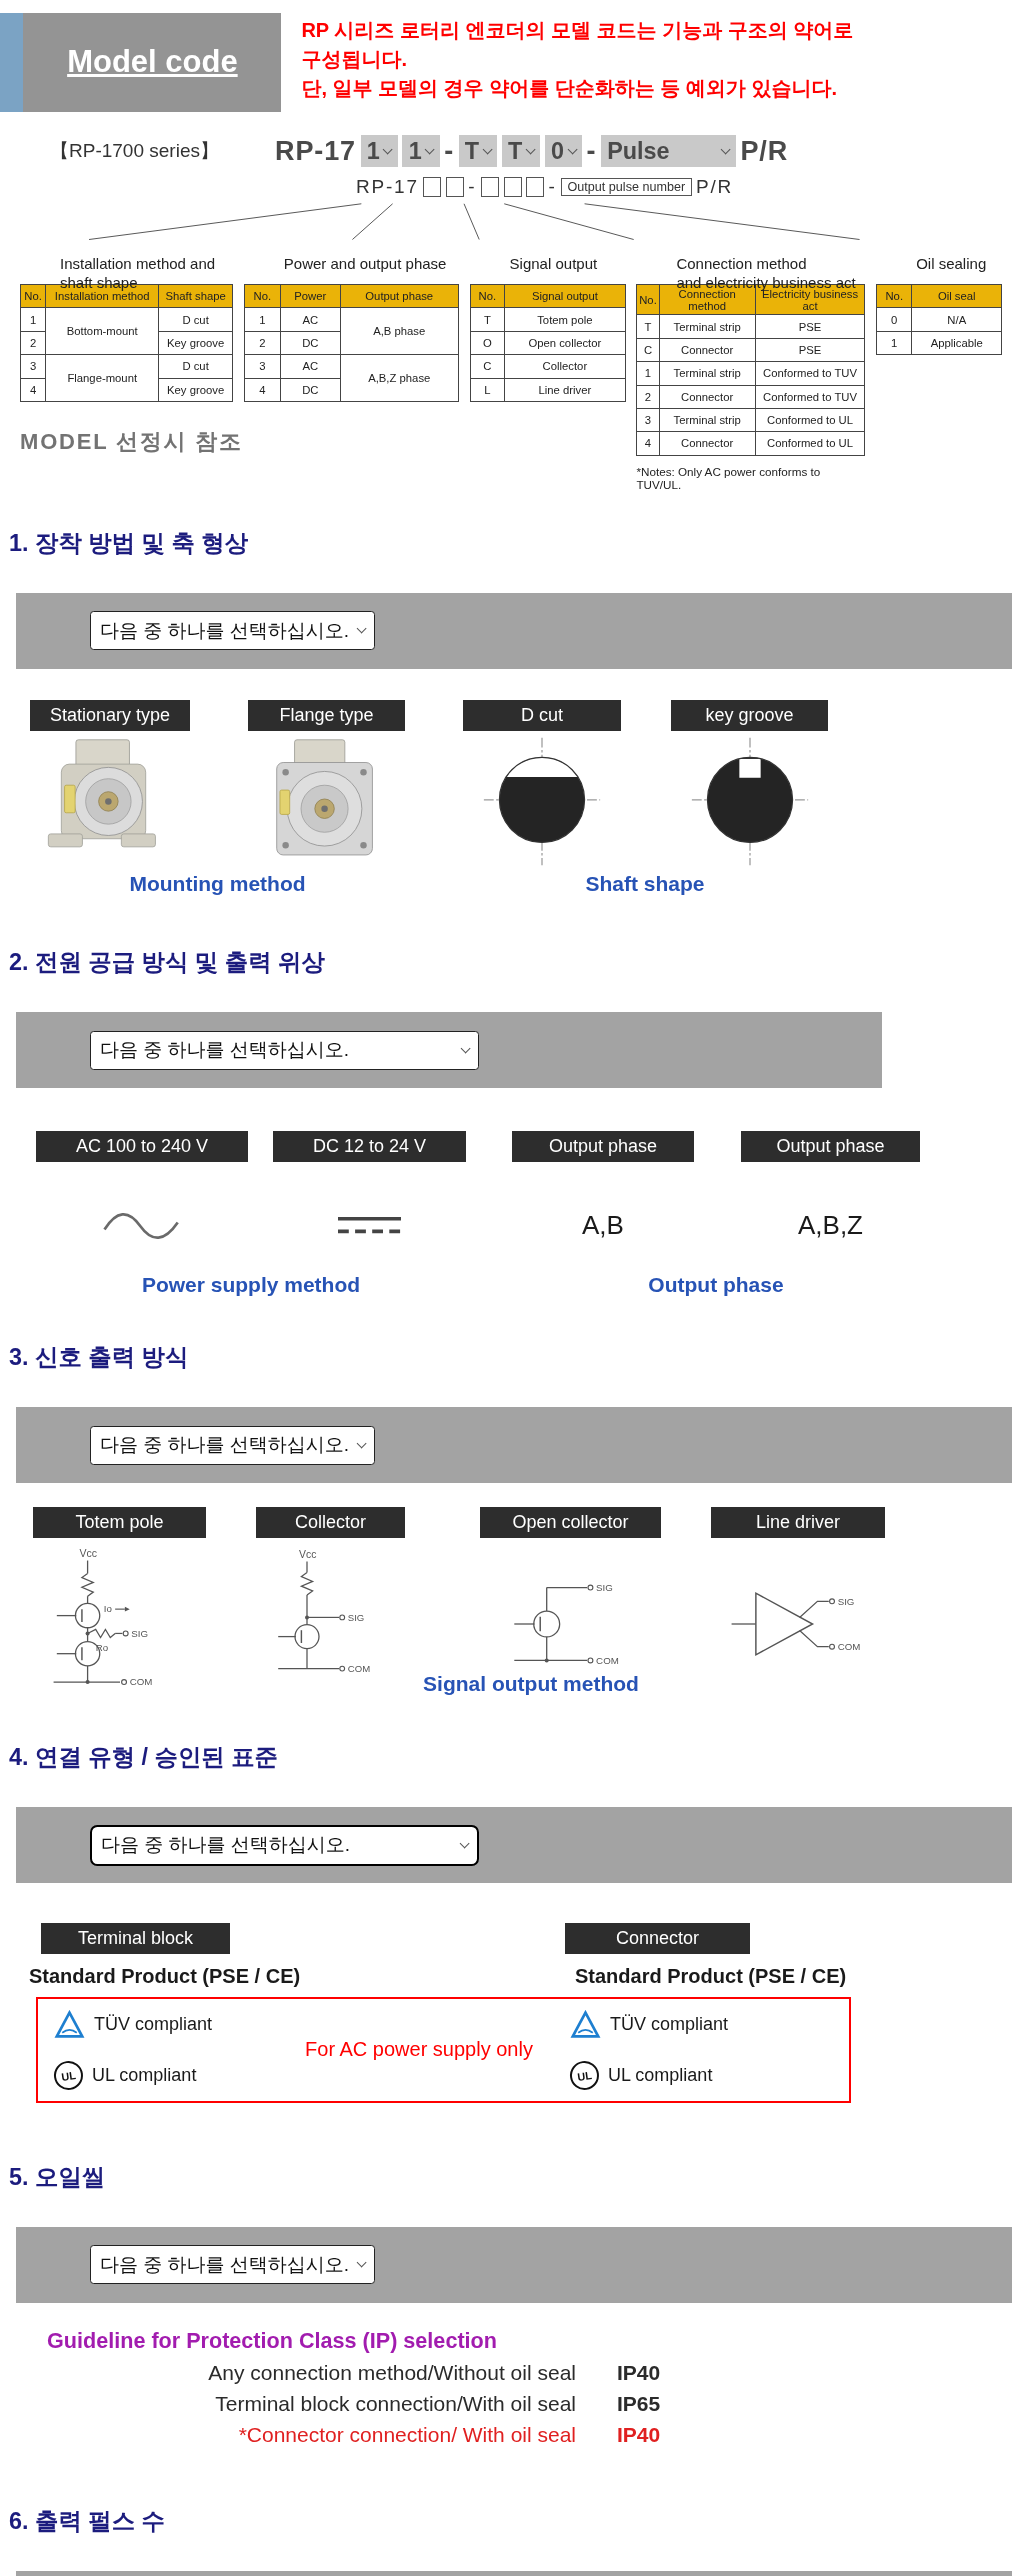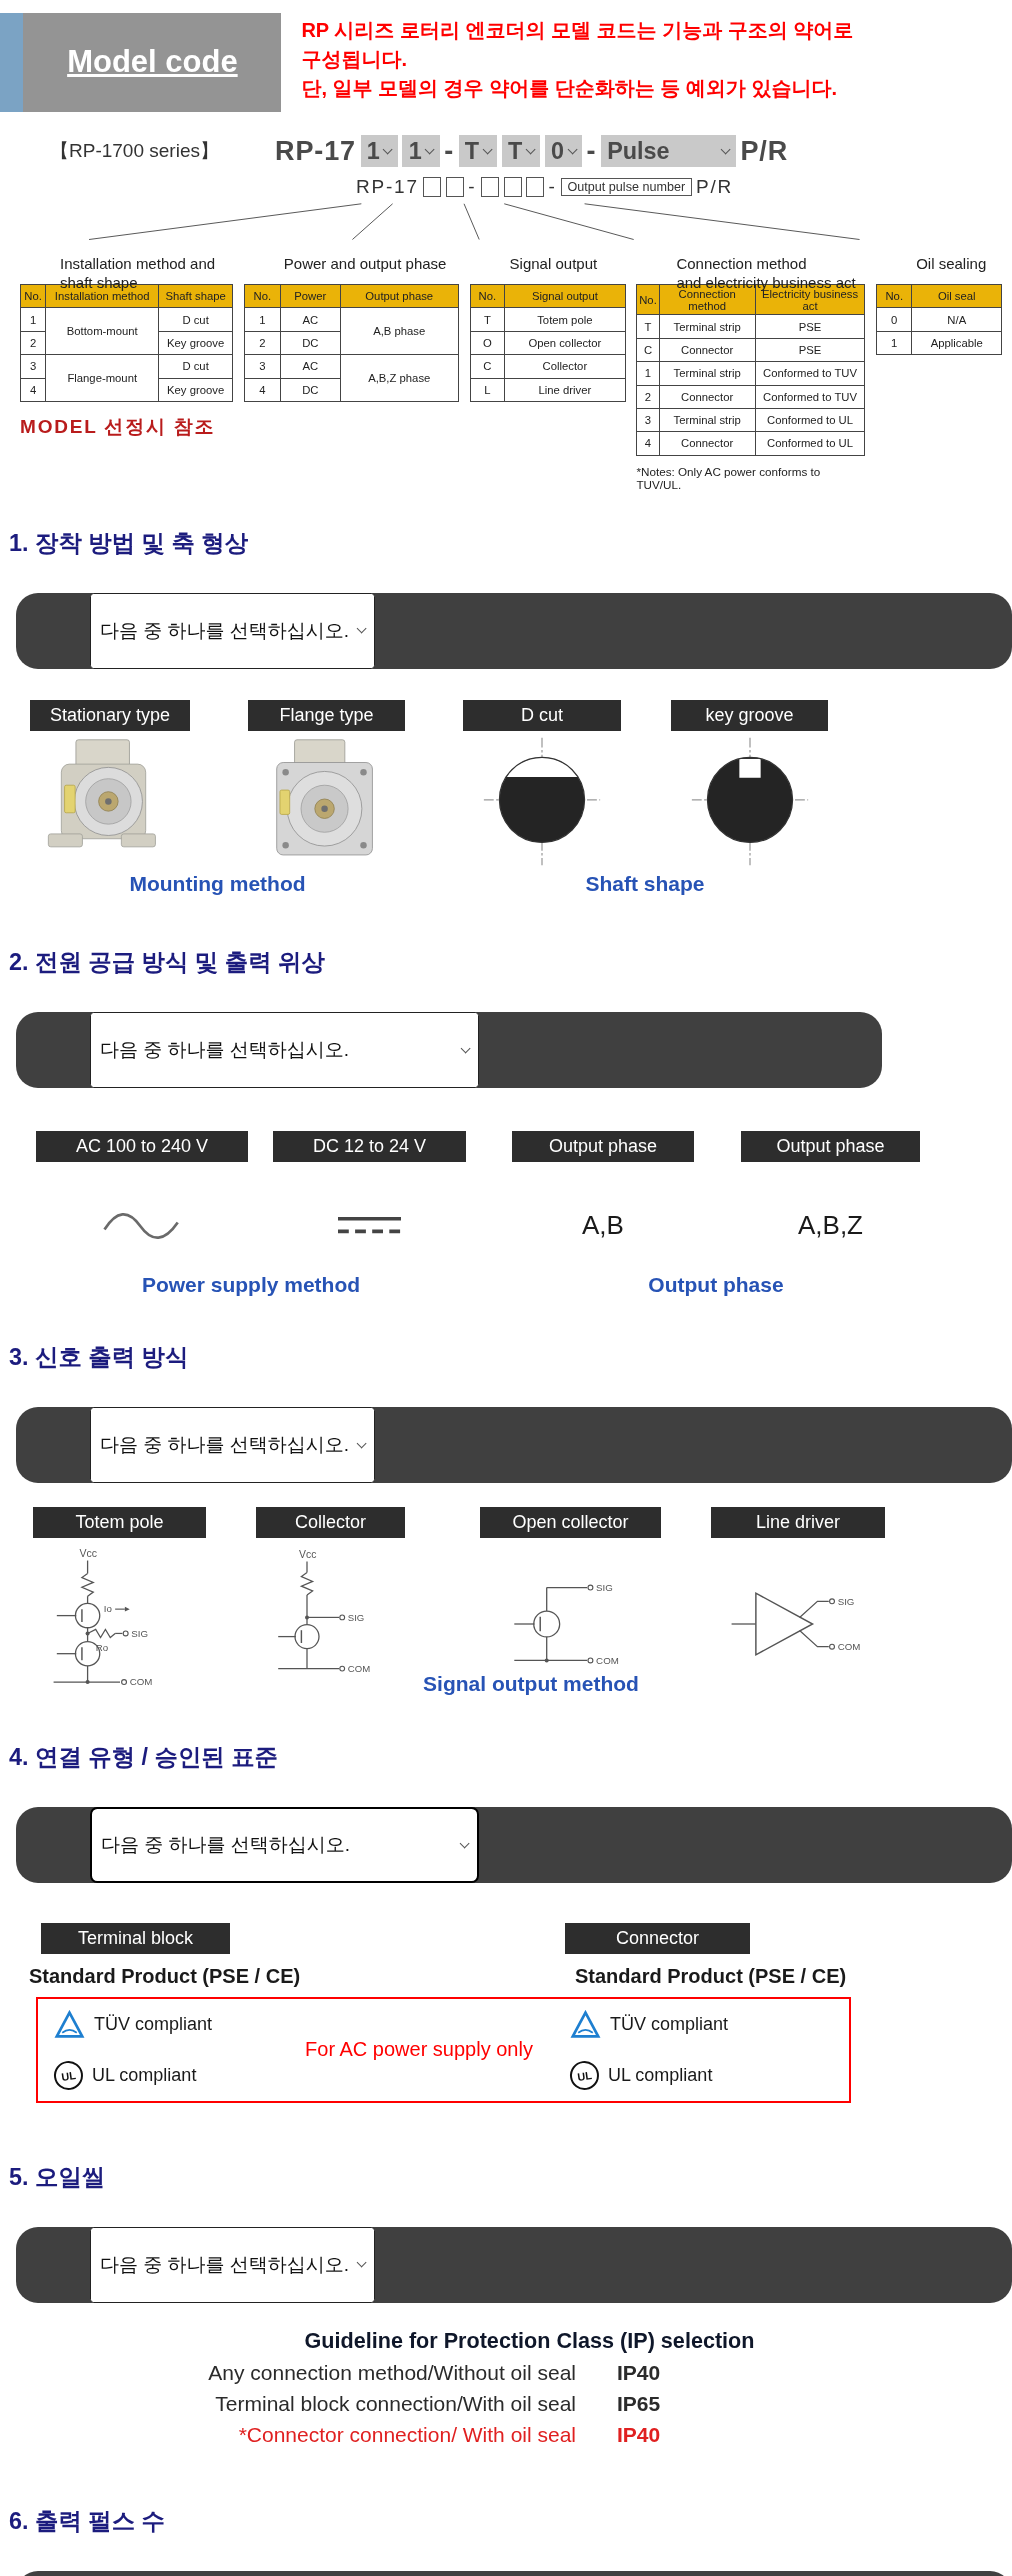--- a/index.html
+++ b/index.html
@@ -36,26 +36,26 @@
   
   .tables-row { display:flex; margin-left:20px; margin-top:0; }
   .tcol { flex:none; }
   .tc1{width:213px;} .tc2{width:215px; margin-left:10.8px;} .tc3{width:156px; margin-left:10.8px;}
   .tc4{width:229px; margin-left:10.8px;} .tc5{width:126px; margin-left:10.8px;}
   .tbl-label { font-size:15px; color:#222; height:32px; line-height:1.3; padding-top:1.8px;margin-left:40px; }
   table { border-collapse:collapse; width:100%; }
   th, td { border:0.9px solid #444; text-align:center; font-size:11.3px; color:#222; padding:2.7px 1.8px; height:23.4px; }
   th { background:#eab308; font-weight:normal; }
   .tbl-note { margin-top:9px; font-size:11.7px; color:#222; }
-  .model-ref { margin-top:12px; font-size:19px; font-weight:700; color:#b91c1c; letter-spacing:1.8px; white-space:nowrap; }
+  .model-ref { margin-top:25px; font-size:22px; font-weight:700; color:#737373; letter-spacing:1.8px; white-space:nowrap; }
 
   
   .sec-title { font-size:23.4px; font-weight:bold; color:#1c1c7e; margin-left:9px; }
-  .band { background:#404040; height:76px; display:flex; padding-left:74px;
-          margin-left:16px; width:996px;border-radius:22px; }
+  .band { background:#a3a3a3; height:76px; display:flex; align-items:center; padding-left:74px;
+          margin-left:16px; width:996px; }
   .band.narrow { width:866px; }
   .select-box { background:#fff; border:1.4px solid #222; border-radius:3.6px; display:inline-flex;
                 align-items:center; gap:9px; padding:5.4px 9px; font-size:19px; color:#111; cursor:pointer; }
   .select-box.wide { width:389px; justify-content:space-between; }
   .select-box.focused { border:2.7px solid #000; border-radius:7.2px; }
   .dark-label { background:#2d2d2d; color:#fff; font-size:18px; font-weight:500; height:31px;
                 display:flex; align-items:center; justify-content:center; }
   .caption-blue { color:#2753b5; font-size:21px; font-weight:600; text-align:center; }
 
   
@@ -87,21 +87,21 @@
   .red-box { margin-left:36px; margin-top:9px; width:815px; border:2.7px solid #ff0000;
              display:flex; align-items:center; padding:10.8px 0; }
   .comp-stack { margin-left:16px; width:230px; display:flex; flex-direction:column; gap:22px; }
   .comp-item { display:flex; align-items:center; gap:9px; font-size:18px; color:#1a1a1a; }
   .ul-badge { width:29px; height:29px; border:2.3px solid #111; border-radius:50%; display:flex;
               align-items:center; justify-content:center; font-size:10.8px; font-weight:bold; color:#111;
               transform:rotate(-8deg); flex:none; }
   .red-center { width:270px; text-align:center; color:#ff0000; font-size:20px; }
 
   
-  .guide-title { margin-left:47px; margin-top:25px; font-size:21.6px; font-weight:700; color:#0f172a;text-align:center; }
+  .guide-title { margin-left:47px; margin-top:25px; font-size:21.6px; font-weight:700; color:#a21caf; }
   .guide-row { display:flex; margin-top:7.2px; font-size:21px; color:#2b2b2b; }
   .guide-desc { width:576px; text-align:right; }
   .guide-ip { margin-left:41px; font-weight:700; }
   .guide-row.red { color:#e02020; }
 
   .mt40{margin-top:36px;} .mt50{margin-top:45px;} .mt56{margin-top:50px;}
   .mt60{margin-top:44px;} .mt64{margin-top:58px;} .band-gap{margin-top:34px;}
   svg text { font-family:"Liberation Sans", sans-serif; }
 </style>
 </head>

